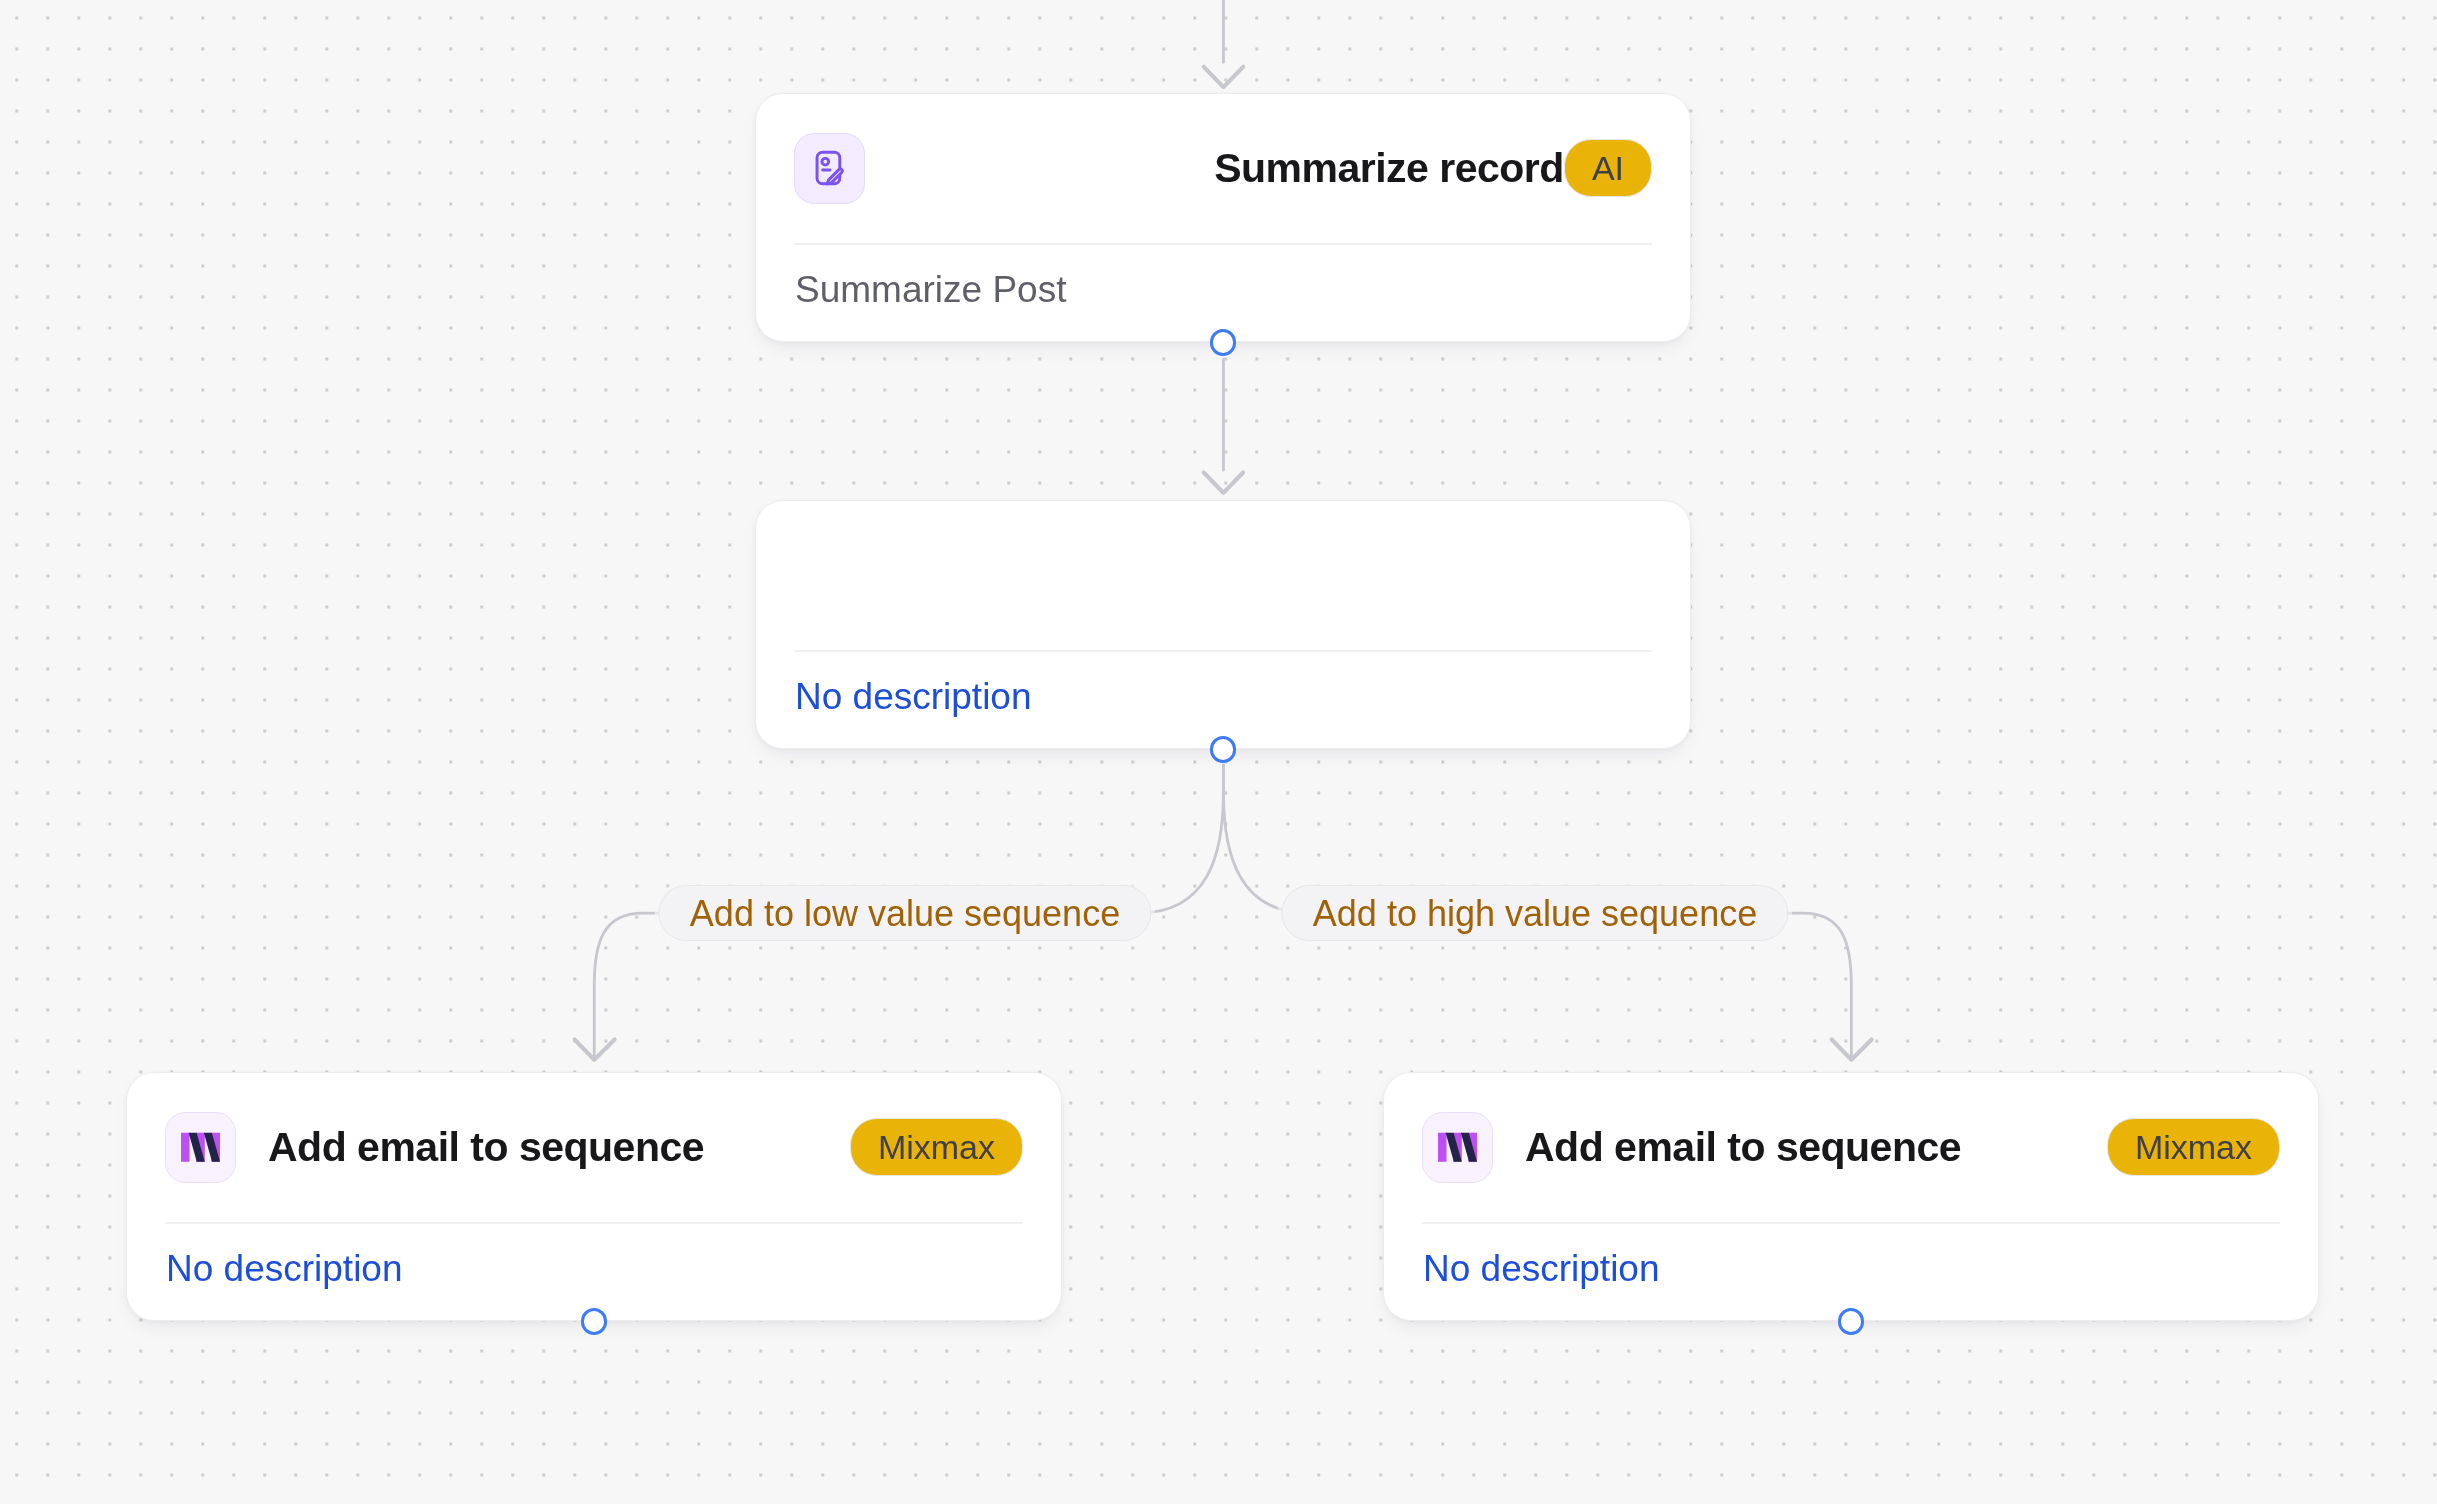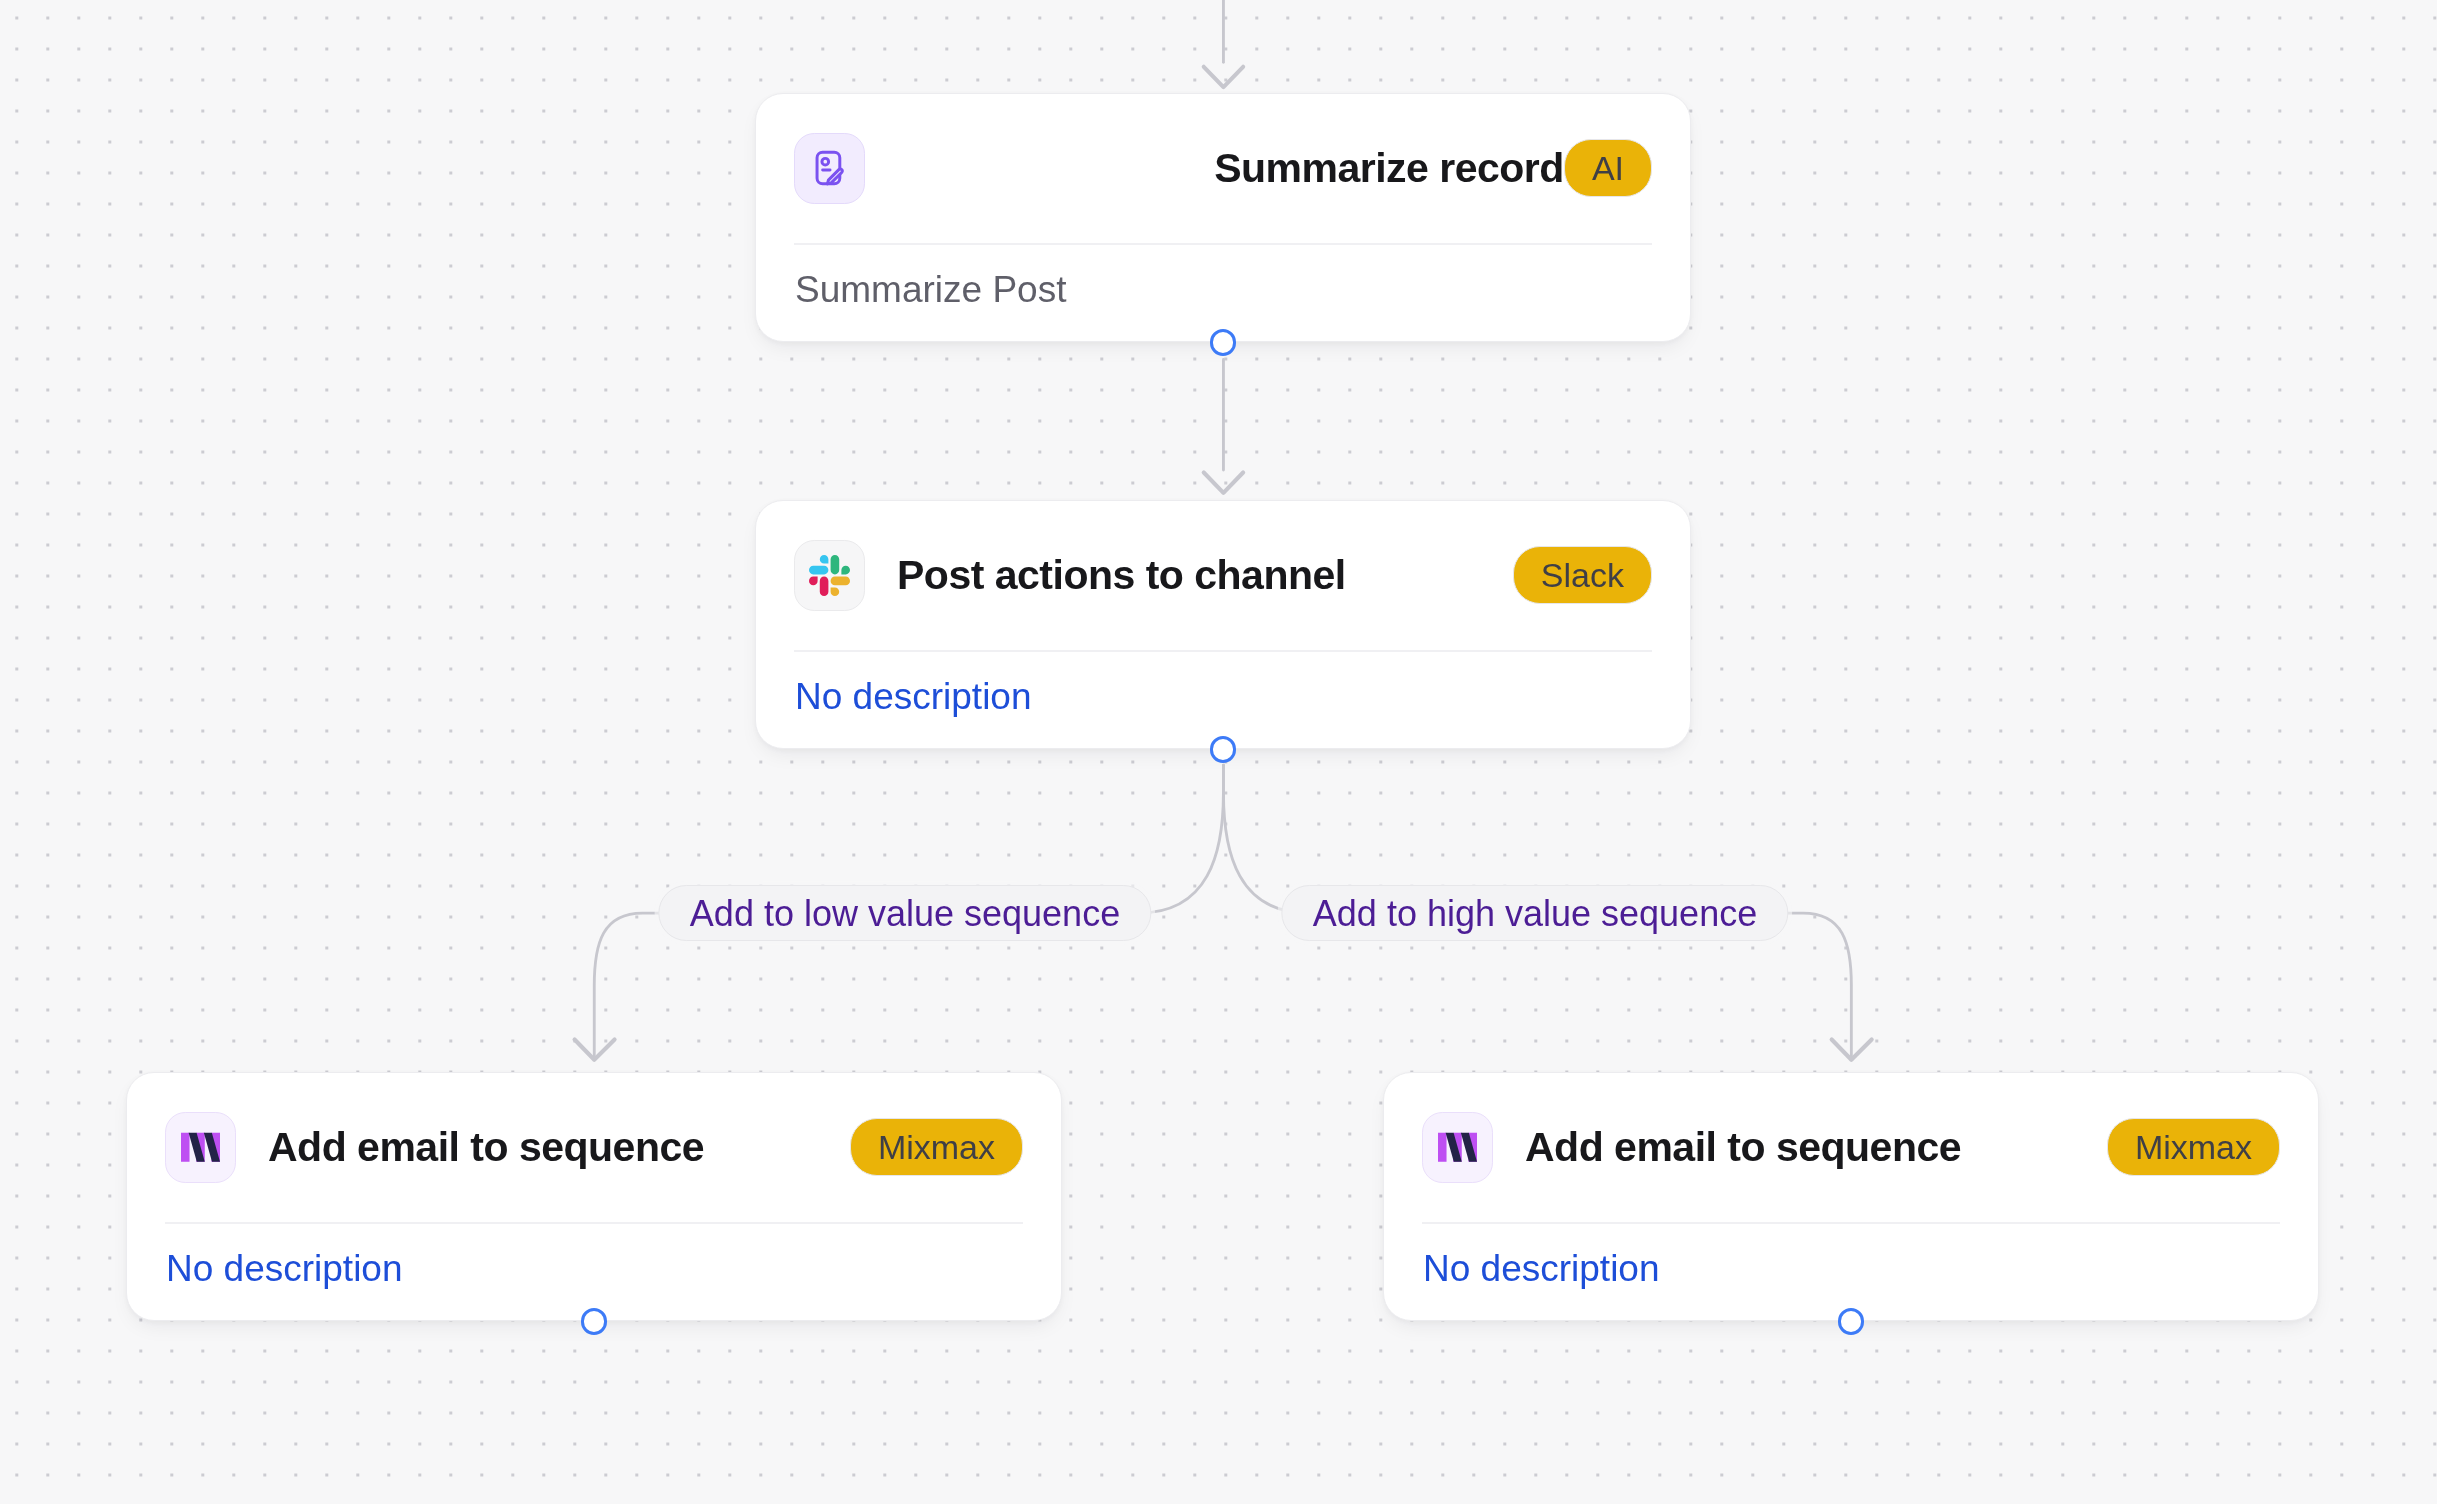--- a/index.html
+++ b/index.html
@@ -75,21 +75,21 @@
     position: absolute; left: 50%; bottom: -14.6px; margin-left: -13.3px;
     width: 20.3px; height: 20.3px; border-radius: 50%;
     background: #FFFFFF; border: 3.2px solid #3D7BF7;
   }
 
   
   .edge-label {
     position: absolute; z-index: 2; top: 885px; height: 56px; line-height: 56px;
     transform: translateX(-50%);
     background: #F3F3F5; border: 1.3px solid #E7E7EA; border-radius: 29px;
-    padding: 0 30.5px; font-size: 36px; font-weight: 400; color: #4c1d95;
+    padding: 0 30.5px; font-size: 36px; font-weight: 400; color: #a16207;
     white-space: nowrap; box-sizing: border-box;
     box-shadow: 0 0 0 3.8px rgba(247,247,248,0.6);
   }
   .edge-label-left  { left: 905px; }
   .edge-label-right { left: 1535px; }
 </style>
 </head>
 <body>
 
 <div class="canvas">
@@ -124,32 +124,20 @@
       </div>
       <div class="node-title">Summarize record</div>
       <div class="node-badge">AI</div>
     </div>
     <div class="node-divider"></div>
     <div class="node-desc desc-dark">Summarize Post</div>
     <div class="port"></div>
   </div>
 
   <div class="node node-2">
-    <div class="node-header">
-      <div class="icon-tile tile-gray">
-        <svg width="41" height="41" viewBox="0 0 122.8 122.8">
-          <path d="M25.8 77.6c0 7.1-5.8 12.9-12.9 12.9S0 84.7 0 77.6s5.8-12.9 12.9-12.9h12.9v12.9zm6.5 0c0-7.1 5.8-12.9 12.9-12.9s12.9 5.8 12.9 12.9v32.3c0 7.1-5.8 12.9-12.9 12.9s-12.9-5.8-12.9-12.9V77.6z" fill="#E01E5A"></path>
-          <path d="M45.2 25.8c-7.1 0-12.9-5.8-12.9-12.9S38.1 0 45.2 0s12.9 5.8 12.9 12.9v12.9H45.2zm0 6.5c7.1 0 12.9 5.8 12.9 12.9s-5.8 12.9-12.9 12.9H12.9C5.8 58.1 0 52.3 0 45.2s5.8-12.9 12.9-12.9h32.3z" fill="#36C5F0"></path>
-          <path d="M97 45.2c0-7.1 5.8-12.9 12.9-12.9s12.9 5.8 12.9 12.9-5.8 12.9-12.9 12.9H97V45.2zm-6.5 0c0 7.1-5.8 12.9-12.9 12.9s-12.9-5.8-12.9-12.9V12.9C64.7 5.8 70.5 0 77.6 0s12.9 5.8 12.9 12.9v32.3z" fill="#2EB67D"></path>
-          <path d="M77.6 97c7.1 0 12.9 5.8 12.9 12.9s-5.8 12.9-12.9 12.9-12.9-5.8-12.9-12.9V97h12.9zm0-6.5c-7.1 0-12.9-5.8-12.9-12.9s5.8-12.9 12.9-12.9h32.3c7.1 0 12.9 5.8 12.9 12.9s-5.8 12.9-12.9 12.9H77.6z" fill="#ECB22E"></path>
-        </svg>
-      </div>
-      <div class="node-title">Post actions to channel</div>
-      <div class="node-badge">Slack</div>
-    </div>
     <div class="node-divider"></div>
     <div class="node-desc desc-muted">No description</div>
     <div class="port"></div>
   </div>
 
   <div class="node node-3">
     <div class="node-header">
       <div class="icon-tile tile-lilac">
         <svg width="39" height="30.5" viewBox="0 0 21.5 16">
           <rect x="0" y="0" width="4.7" height="16" fill="#BE4FF2"></rect>

